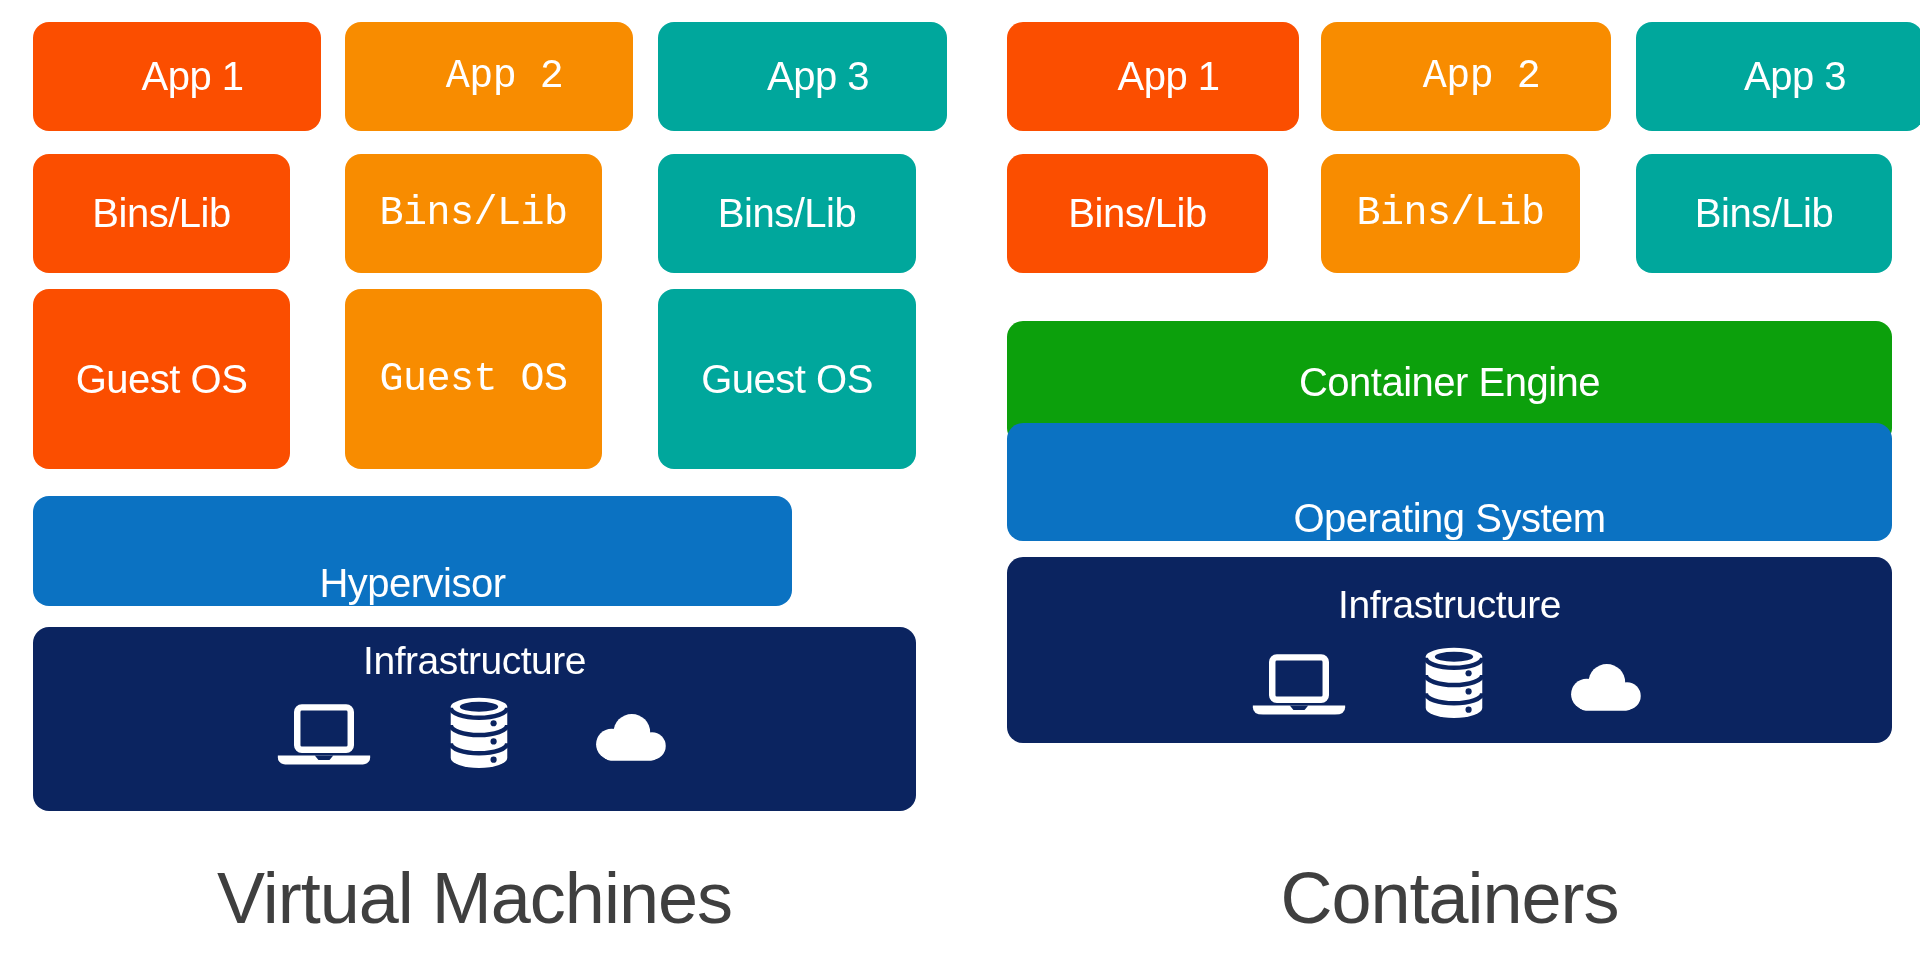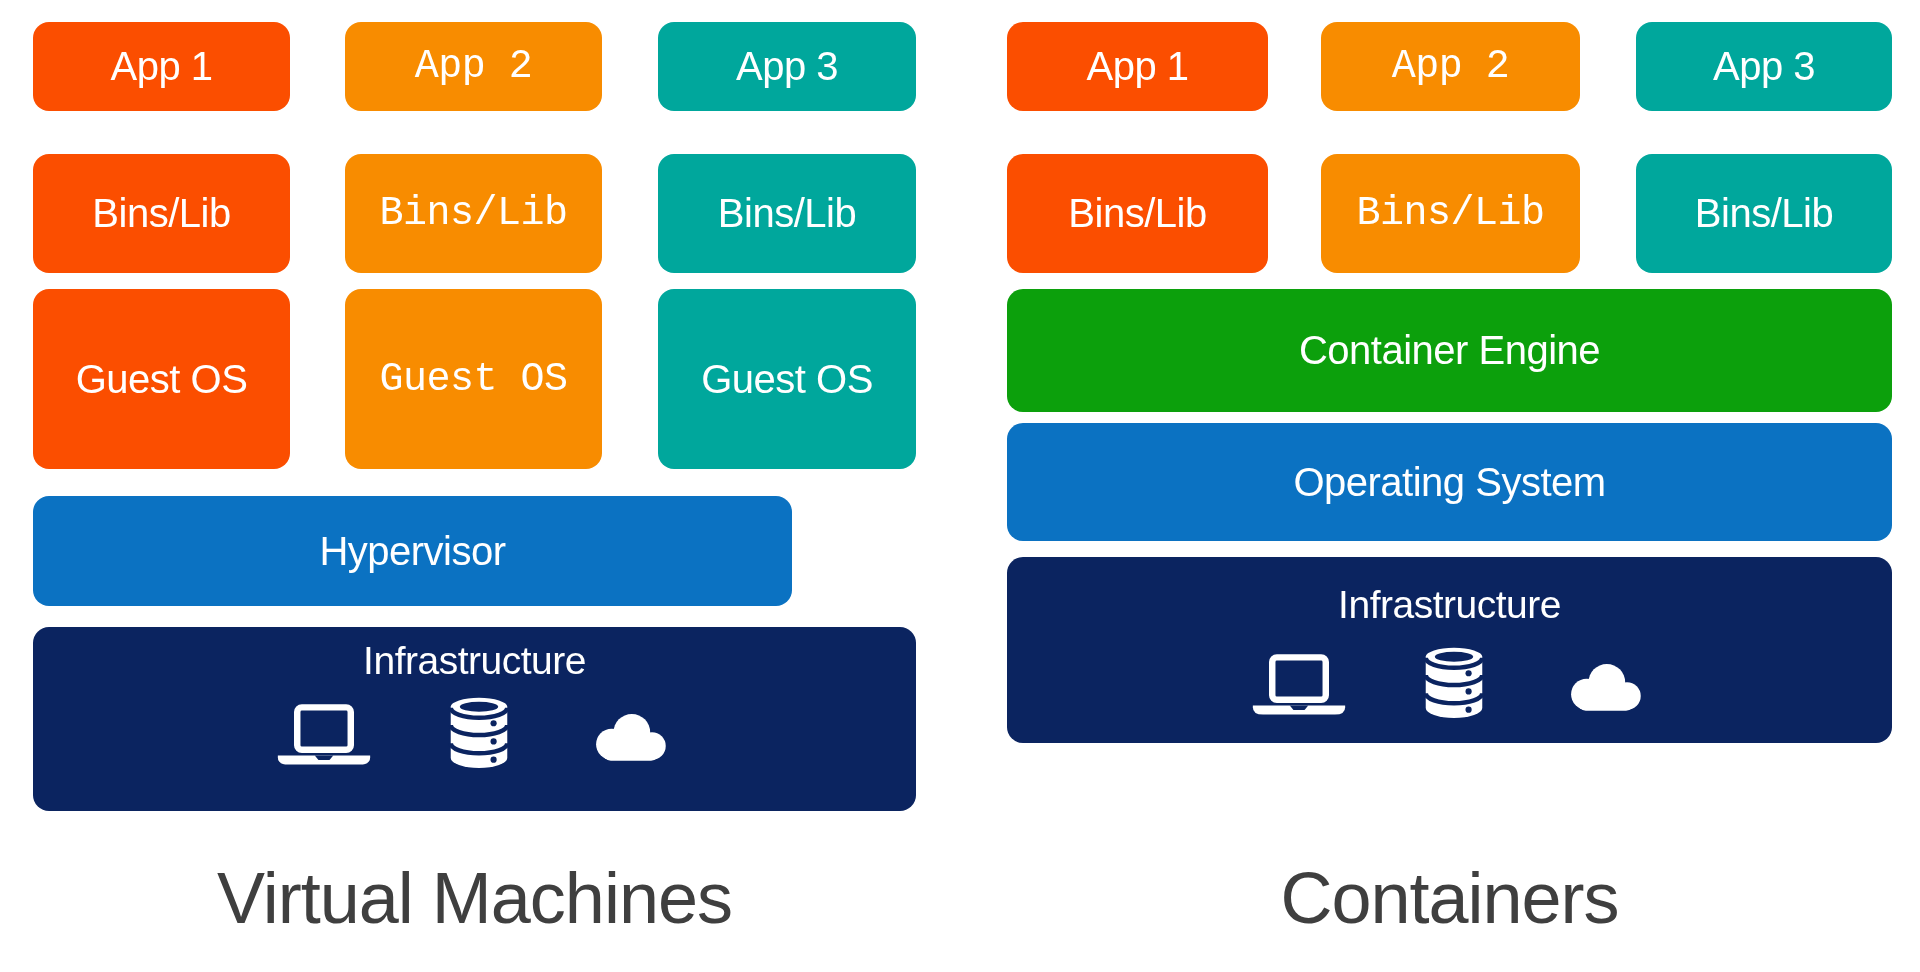--- a/index.html
+++ b/index.html
@@ -18,29 +18,29 @@
   }
   .canvas{position:absolute;inset:0;}
   .box{
     position:absolute;border-radius:16px;display:flex;
     align-items:center;justify-content:center;
     color:#ffffff;font-size:40px;letter-spacing:-0.5px;
   }
   .bg-red{background:var(--red);}
   .bg-orange{background:var(--orange);font-family:Liberation Mono, monospace;}
   .bg-teal{background:var(--teal);}
-  .bg-green{background:var(--green);}
-  .bg-blue{background:var(--blue);}
+  .bg-green{background:var(--green);margin-top:32px;}
+  .bg-blue{background:var(--blue);align-items:flex-end;}
   .bg-navy{background:var(--navy);}
 
   
   .l-c1{left:33px;width:257px;}
   .l-c2{left:345px;width:257px;}
   .l-c3{left:658px;width:258px;}
-  .row-app{top:22px;height:89px;}
+  .row-app{top:22px;height:109px;padding-left:31px;}
   .row-bins{top:154px;height:119px;}
   .row-guest{top:289px;height:180px;}
   .hypervisor{left:33px;top:496px;width:759px;height:110px;}
   .infra-left{left:33px;top:627px;width:883px;height:184px;}
 
   
   .r-c1{left:1007px;width:261px;}
   .r-c2{left:1321px;width:259px;}
   .r-c3{left:1636px;width:256px;}
   .engine{left:1007px;top:289px;width:885px;height:123px;}

